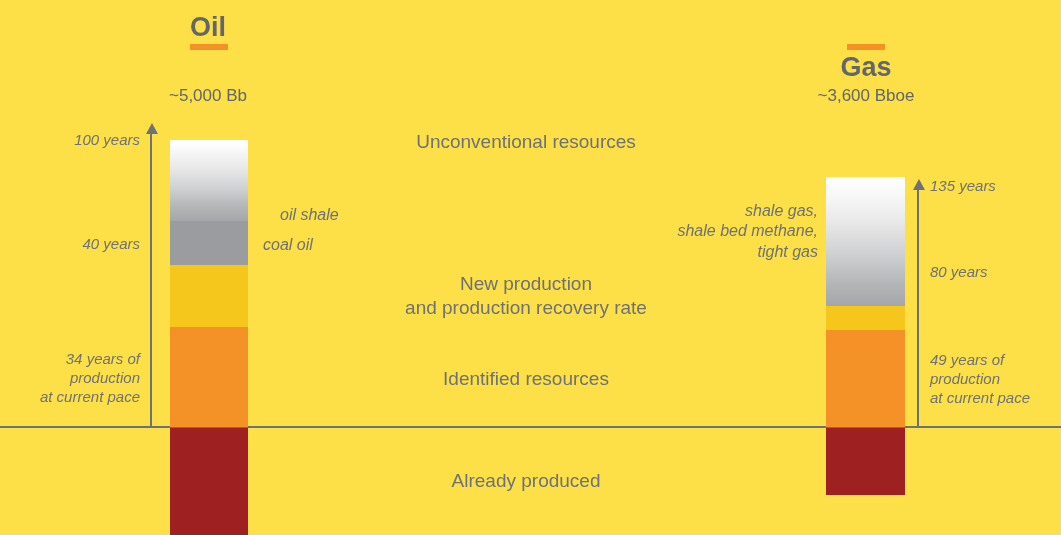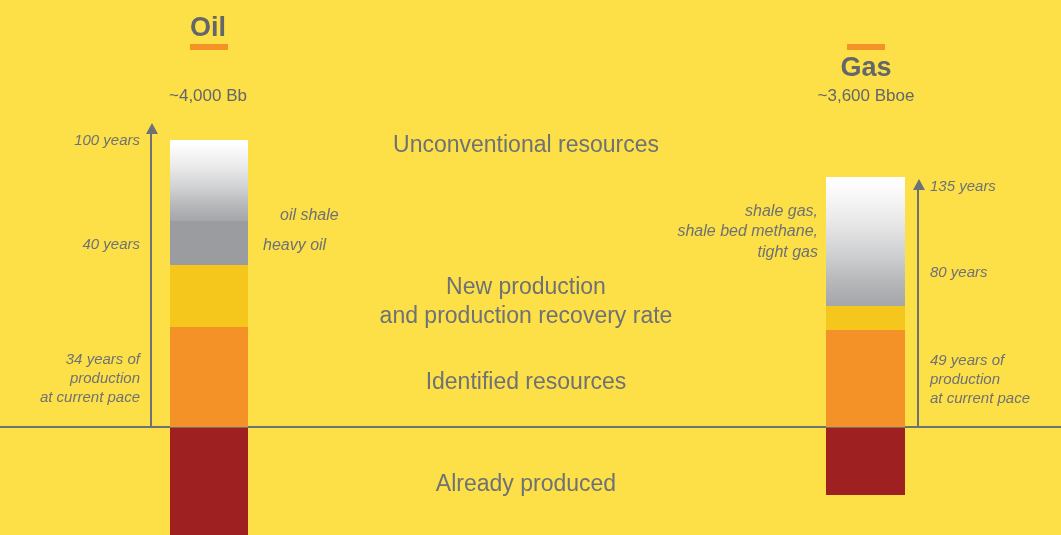--- a/index.html
+++ b/index.html
@@ -79,21 +79,21 @@
     border-bottom: 11px solid #6E7175;
   }
 
   
   .anno {
     position: absolute;
     color: #6E7175;
     line-height: 1.28;
   }
   .anno-center {
-    font-size: 23px;
+    font-size: 19px;
     text-align: center;
   }
   .anno-italic {
     font-style: italic;
     font-size: 16px;
   }
   .anno-axis {
     font-style: italic;
     font-size: 15px;
     color: #6E7175;
@@ -101,21 +101,21 @@
   .ta-left   { text-align: left; }
   .ta-right  { text-align: right; }
 </style>
 </head>
 <body>
 
 <div id="stage">
 
   <div class="fuel-title" style="left:158px; top:12px; width:100px;">Oil</div>
   <div class="fuel-underline" style="left:190px; top:44px; width:38px;"></div>
-  <div class="fuel-volume" style="left:140px; top:86px; width:136px;">~4,000 Bb</div>
+  <div class="fuel-volume" style="left:140px; top:86px; width:136px;">~5,000 Bb</div>
 
   <div class="fuel-title" style="left:816px; top:12px; width:100px;margin-top:40px;">Gas</div>
   <div class="fuel-underline" style="left:847px; top:44px; width:38px;"></div>
   <div class="fuel-volume" style="left:798px; top:86px; width:136px;">~3,600 Bboe</div>
 
   <div class="baseline" style="top:426px;"></div>
 
   <div class="axis-line" style="left:150px; top:133px; height:294px;"></div>
   <div class="axis-head" style="left:146px; top:123px;"></div>
 
@@ -127,21 +127,21 @@
     <div>at current pace</div>
   </div>
 
   <div class="bar-seg seg-gradient" style="left:170px; top:140px; width:78px; height:81px;"></div>
   <div class="bar-seg seg-grey" style="left:170px; top:221px; width:78px; height:44px;"></div>
   <div class="bar-seg seg-yellow" style="left:170px; top:265px; width:78px; height:62px;"></div>
   <div class="bar-seg seg-orange" style="left:170px; top:327px; width:78px; height:100px;"></div>
   <div class="bar-seg seg-red" style="left:170px; top:428px; width:78px; height:107px;"></div>
 
   <div class="anno anno-italic ta-left" style="left:280px; top:165px; width:160px;margin-top:40px;">oil shale</div>
-  <div class="anno anno-italic ta-left" style="left:263px; top:235px; width:160px;">heavy oil</div>
+  <div class="anno anno-italic ta-left" style="left:263px; top:235px; width:160px;">coal oil</div>
 
   <div class="axis-line" style="left:917px; top:189px; height:238px;"></div>
   <div class="axis-head" style="left:913px; top:179px;"></div>
 
   <div class="anno anno-axis ta-left" style="left:930px; top:176px; width:160px;">135 years</div>
   <div class="anno anno-axis ta-left" style="left:930px; top:262px; width:160px;">80 years</div>
   <div class="anno anno-axis ta-left" style="left:930px; top:350px; width:160px;">
     <div>49 years of</div>
     <div>production</div>
     <div>at current pace</div>

